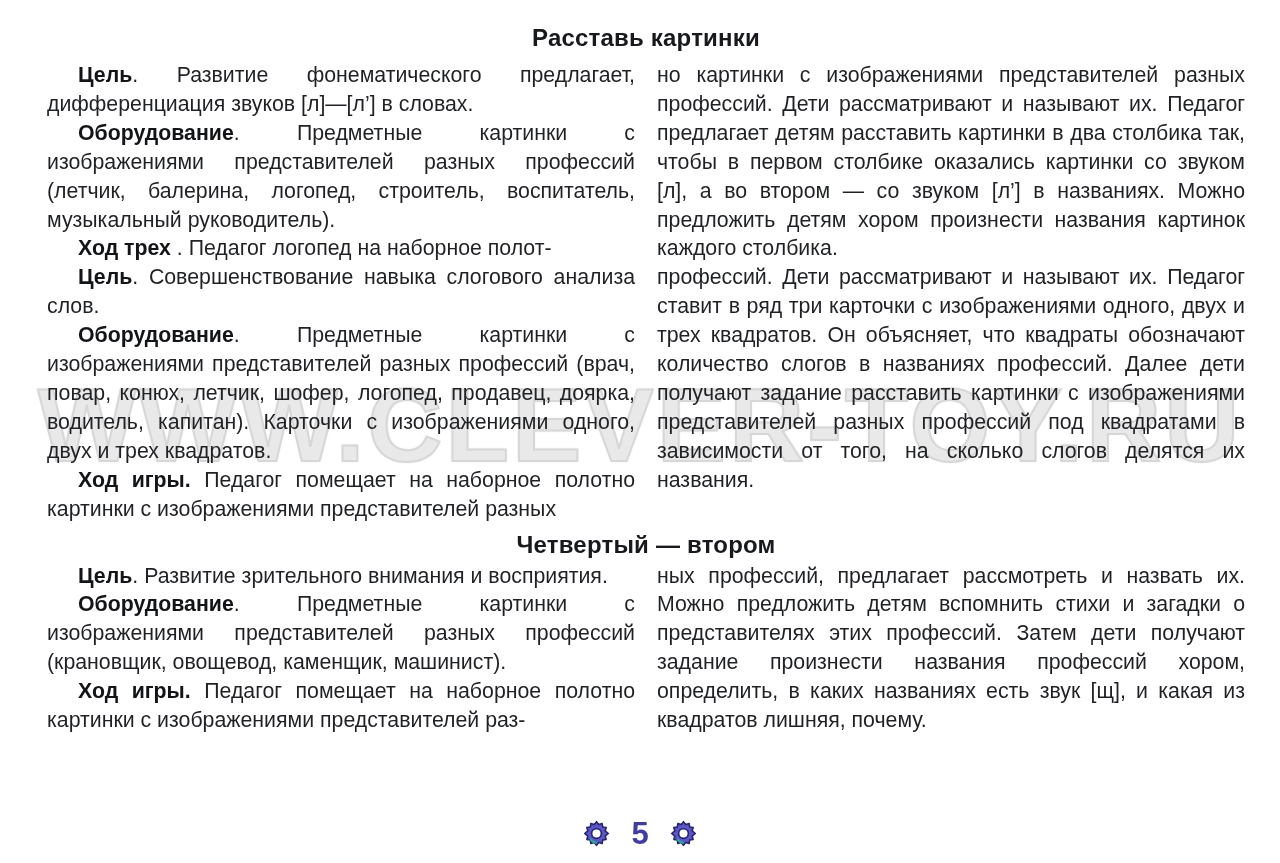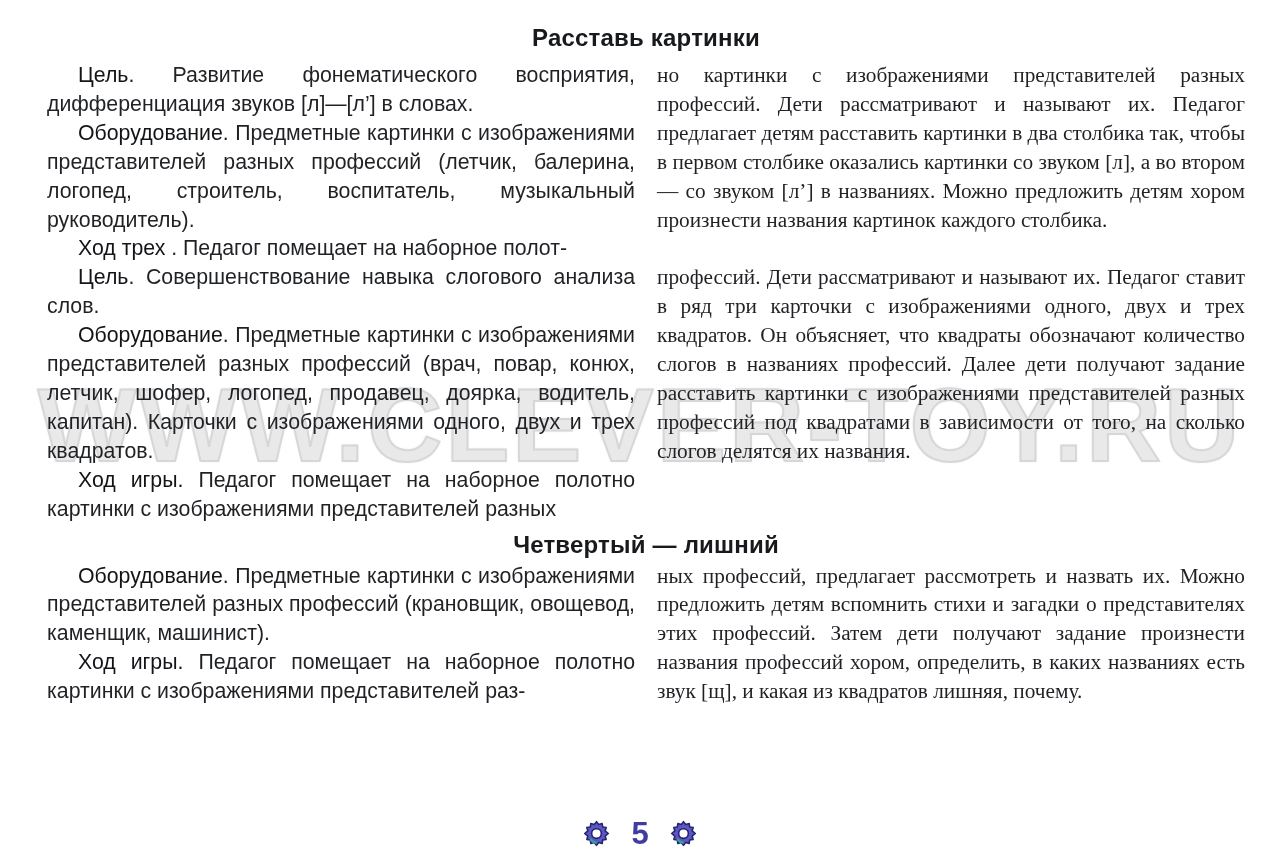--- a/index.html
+++ b/index.html
@@ -49,22 +49,22 @@
     display:flex;
     justify-content:space-between;
   }
   .col{
     width:588px;
     font-size:21.3px;
     line-height:28.9px;
     text-align:justify;
   }
   .col p{margin:0;text-indent:31px;}
-  .col p.cont{text-indent:0;font-family:Liberation Serif, serif;}
-  .col b{font-weight:normal;color:#121417;}
+  .col p.cont{text-indent:0;}
+  .col b{font-weight:bold;color:#121417;}
   .footer{
     position:absolute;
     left:0;right:0;bottom:14px;
     display:flex;
     justify-content:center;
     align-items:center;
     gap:21px;
     z-index:1;
   }
   .pagenum{
@@ -82,23 +82,23 @@
 <div class="page">
 
   <div class="watermark">WWW.CLEVER-TOY.RU</div>
 
   <div class="content">
 
     <section class="section1">
       <h2 class="title">Расставь картинки</h2>
       <div class="cols">
         <div class="col">
-          <p><b>Цель</b><span>. Развитие фонематического восприятия, дифференциация звуков [л]—[л’] в словах.</span></p>
+          <p><b>Цель</b><span>. Развитие фонематического предлагает, дифференциация звуков [л]—[л’] в словах.</span></p>
           <p><b>Оборудование</b><span>. Предметные картинки с изображениями представителей разных профессий (летчик, балерина, логопед, строитель, воспитатель, музыкальный руководитель).</span></p>
-          <p><b>Ход трех</b><span> . Педагог помещает на наборное полот-</span></p>
+          <p><b>Ход трех</b><span> . Педагог логопед на наборное полот-</span></p>
         </div>
         <div class="col">
           <p class="cont"><b></b><span>но картинки с изображениями представителей разных профессий. Дети рассматривают и называют их. Педагог предлагает детям расставить картинки в два столбика так, чтобы в первом столбике оказались картинки со звуком [л], а во втором — со звуком [л’] в названиях. Можно предложить детям хором произнести названия картинок каждого столбика.</span></p>
         </div>
       </div>
     </section>
 
     <section class="section2">
       <div class="cols">
         <div class="col">
@@ -106,23 +106,24 @@
           <p><b>Оборудование</b><span>. Предметные картинки с изображениями представителей разных профессий (врач, повар, конюх, летчик, шофер, логопед, продавец, доярка, водитель, капитан). Карточки с изображениями одного, двух и трех квадратов.</span></p>
           <p><b>Ход игры.</b><span> Педагог помещает на наборное полотно картинки с изображениями представителей разных</span></p>
         </div>
         <div class="col">
           <p class="cont"><b></b><span>профессий. Дети рассматривают и называют их. Педагог ставит в ряд три карточки с изображениями одного, двух и трех квадратов. Он объясняет, что квадраты обозначают количество слогов в названиях профессий. Далее дети получают задание расставить картинки с изображениями представителей разных профессий под квадратами в зависимости от того, на сколько слогов делятся их названия.</span></p>
         </div>
       </div>
     </section>
 
     <section class="section3">
-      <h2 class="title">Четвертый — лишний</h2>
+      <h2 class="title">Четвертый — втором</h2>
       <div class="cols">
         <div class="col">
+          <p><b>Цель</b><span>. Развитие зрительного внимания и восприятия.</span></p>
           <p><b>Оборудование</b><span>. Предметные картинки с изображениями представителей разных профессий (крановщик, овощевод, каменщик, машинист).</span></p>
           <p><b>Ход игры.</b><span> Педагог помещает на наборное полотно картинки с изображениями представителей раз-</span></p>
         </div>
         <div class="col">
           <p class="cont"><b></b><span>ных профессий, предлагает рассмотреть и назвать их. Можно предложить детям вспомнить стихи и загадки о представителях этих профессий. Затем дети получают задание произнести названия профессий хором, определить, в каких названиях есть звук [щ], и какая из квадратов лишняя, почему.</span></p>
         </div>
       </div>
     </section>
 
   </div>

